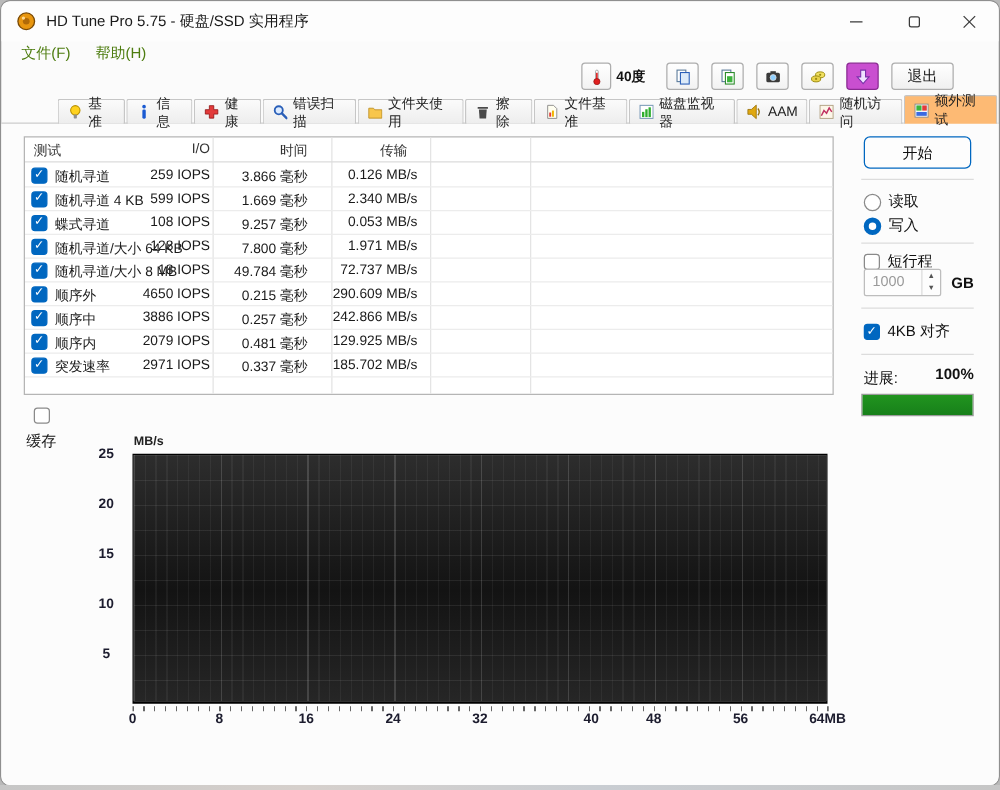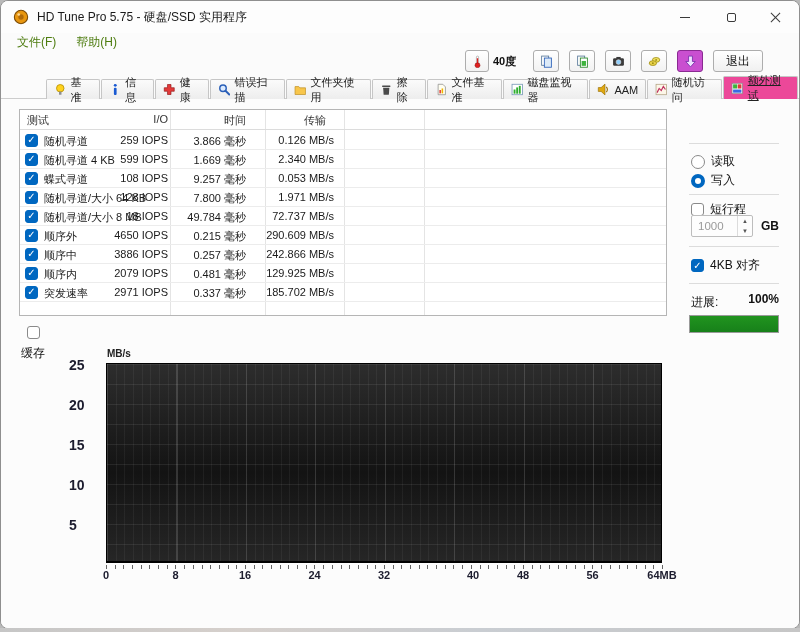--- a/index.html
+++ b/index.html
@@ -39,21 +39,21 @@
   .exit-btn { position:absolute; left:712px; top:0; width:50px; height:22px; background:linear-gradient(#ffffff,#f0f0f0);
       border:1px solid #adadad; border-radius:3px; font-size:12px; color:#111;
       display:flex; align-items:center; justify-content:center; }
 
   
   .tabbar { position:absolute; left:8px; top:76px; height:22px; display:flex; align-items:flex-end; z-index:3;margin-left:37px; }
   .tabline { position:absolute; left:0; top:97px; width:100%; border-top:1px solid #cdcdcd; z-index:1; }
   .tab { display:flex; align-items:center; gap:4px; padding:0 7px; height:20px; font-size:11px; color:#222;
       border:1px solid #c6c6c6; border-bottom:none; border-radius:2px 2px 0 0;
       background:linear-gradient(#fbfbfb,#ededed); margin-right:1px; position:relative; z-index:2; }
-  .tab.active { height:23px; background:#ec4899; z-index:4; box-shadow:0 1px 0 #fcfcfc;text-decoration:underline; }
+  .tab.active { height:23px; background:#fdba74; z-index:4; box-shadow:0 1px 0 #fcfcfc; }
   .tab svg { display:block; }
 
   
   .content { position:absolute; left:0; top:98px; width:100%; height:530px; background:#fcfcfc; }
   
   .test-table { position:absolute; left:18px; top:10px; width:648px; height:207px; background:#fff;
       border:1px solid #b5b5b5; }
   .col-sep { position:absolute; top:0; bottom:0; width:1px; background:#e4e4e4; }
   .t-header { position:absolute; left:0; top:0; width:100%; height:20px; border-bottom:1px solid #dcdcdc;
       font-size:11px; color:#333; }
@@ -96,21 +96,21 @@
   .chart-ylabel-unit { position:absolute; left:106px; top:249px; font-size:10px; font-weight:bold; color:#222; }
   .plot { position:absolute; left:105px; top:264px; width:556px; height:200px;
       border:1px solid #000; border-bottom:2px solid #000;
       background:
         repeating-linear-gradient(to right, rgba(255,255,255,0.10) 0 1px, transparent 1px 69.5px),
         repeating-linear-gradient(to right, rgba(255,255,255,0.05) 0 1px, transparent 1px 8.6875px),
         repeating-linear-gradient(to bottom, rgba(255,255,255,0.08) 0 1px, transparent 1px 20px),
         linear-gradient(to bottom,#2d2d2d,#131313 55%,#262626);
   }
   .y-ticks { position:absolute; left:68px; top:264px; width:32px; height:200px; }
-  .y-ticks span { position:absolute; right:0; width:32px; text-align:left; font-size:14px; font-weight:bold; color:#1c1c2e; }
+  .y-ticks span { position:absolute; right:0; width:32px; text-align:center; font-size:11px; font-weight:bold; color:#1c1c2e; }
   .x-tickmarks { position:absolute; left:105px; top:466px; width:557px; height:4px;
       background:repeating-linear-gradient(to right,#666 0 1px, transparent 1px 8.6875px); }
   .x-ticks { position:absolute; left:105px; top:470px; width:557px; height:14px; }
   .x-ticks span { position:absolute; transform:translateX(-50%); font-size:11px; font-weight:bold; color:#1c1c2e; white-space:nowrap; }
 </style>
 </head>
 <body>
 
 <div class="window">
 
@@ -343,20 +343,21 @@
         <div class="t-row" style="top: 172.5px;">
           <span class="checkbox checked">✓</span>
           <span class="cell-name">突发速率</span>
           <span class="cell-io">2971 IOPS</span>
           <span class="cell-time">0.337 毫秒</span>
           <span class="cell-transfer">185.702 MB/s</span>
         </div>
       </div>
 
     <div class="right-panel">
+      <div class="start-btn">开始</div>
       <div class="sep" style="top:44px"></div>
       <div class="radio-row" style="top:54px">
         <span class="radio"></span>
         <span>读取</span>
       </div>
       <div class="radio-row" style="top:73px">
         <span class="radio selected"></span>
         <span>写入</span>
       </div>
       <div class="sep" style="top:95px"></div>

